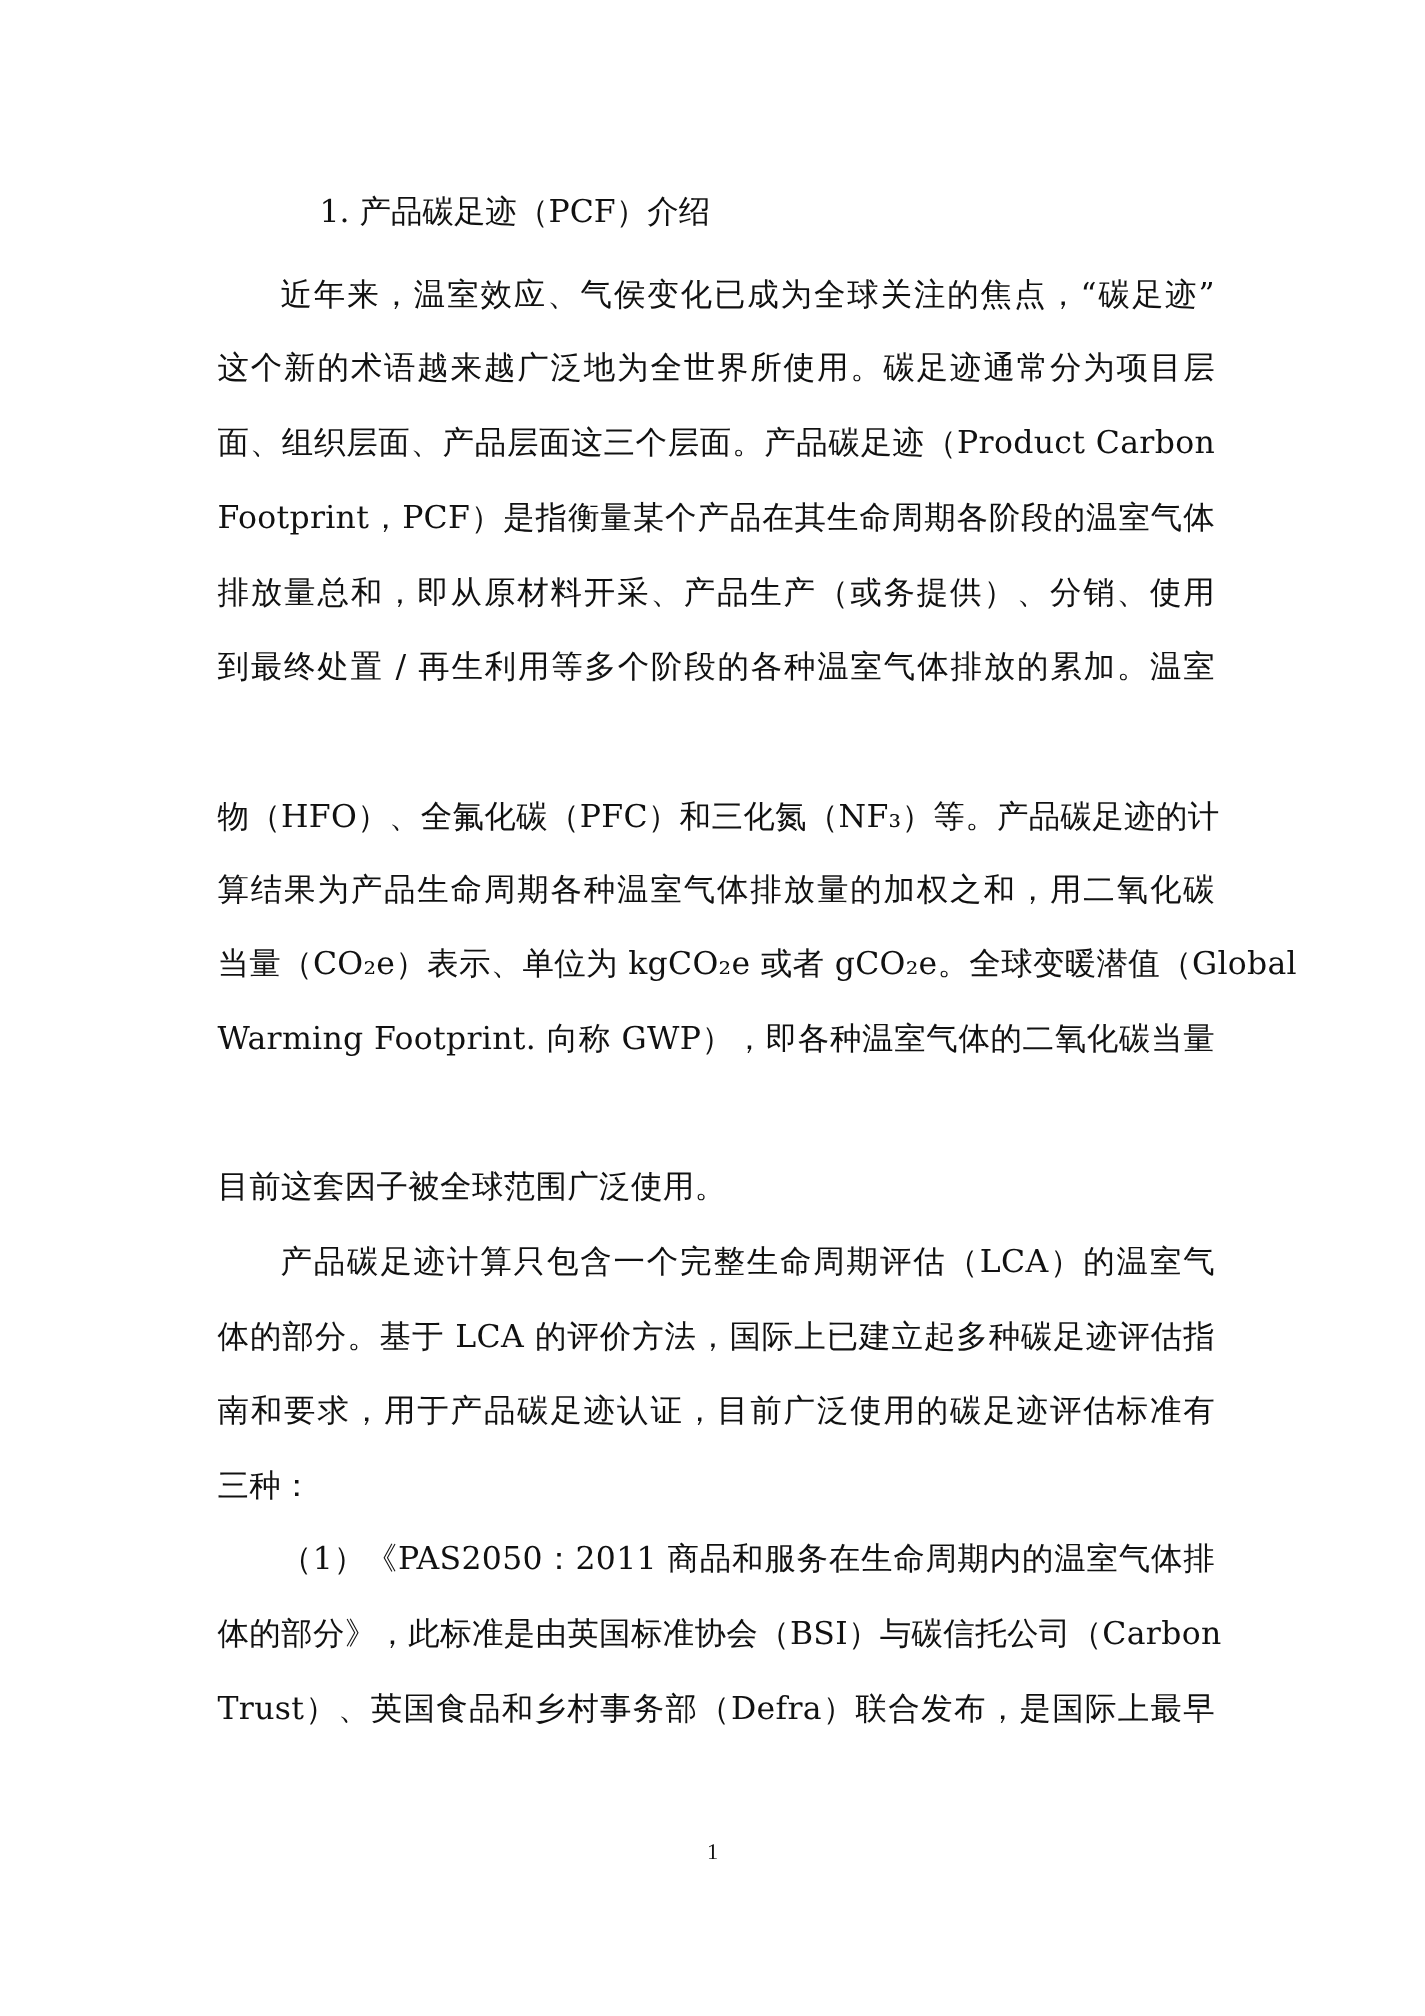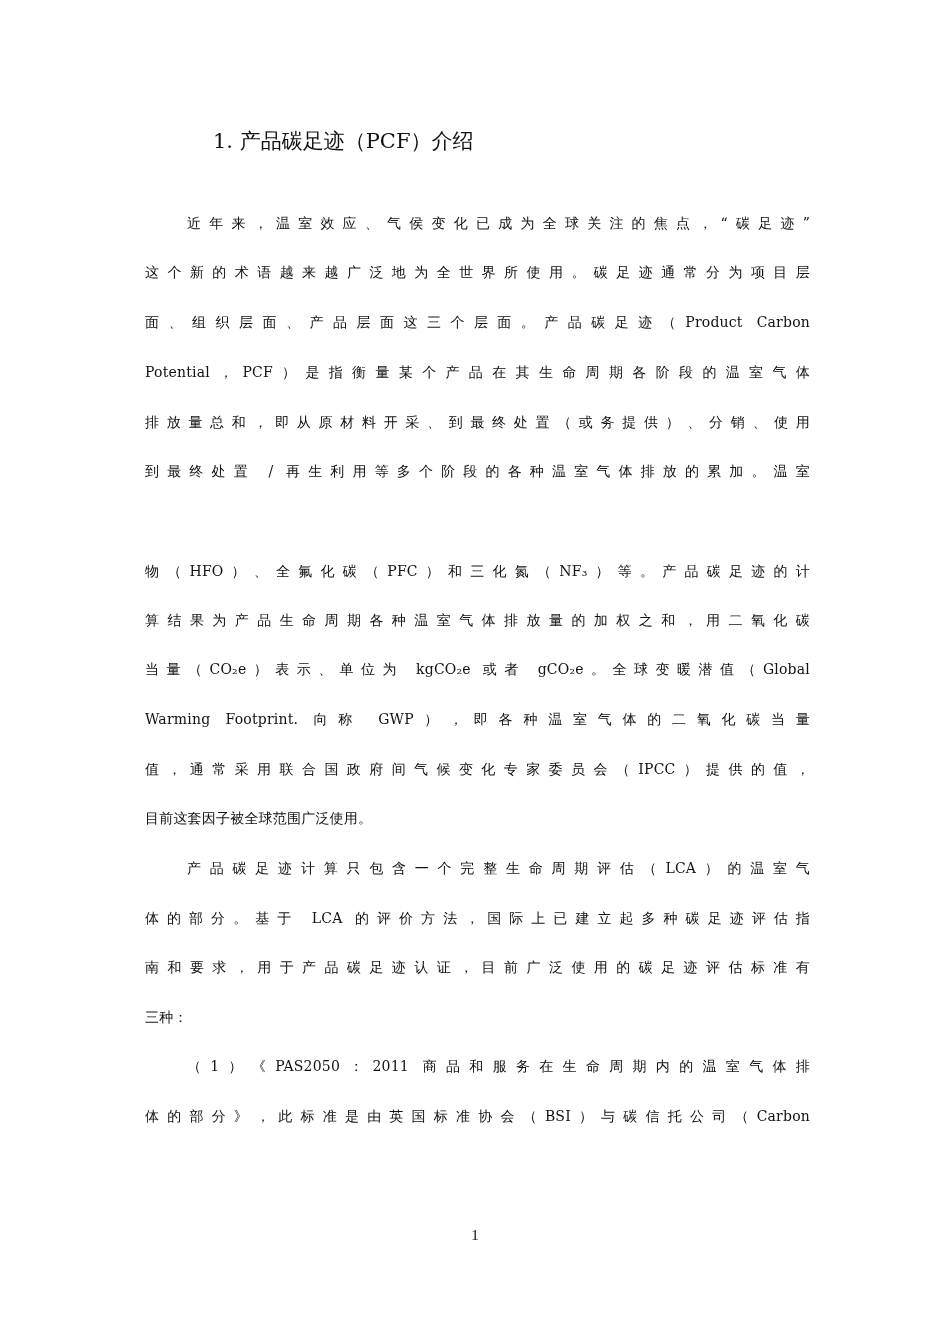--- a/index.html
+++ b/index.html
@@ -1,47 +1,47 @@
 <!DOCTYPE html>
 <html><head>
 <meta charset="utf-8">
 <style>
   html, body { margin: 0; padding: 0; background: #ffffff; }
   body { width: 950px; height: 1344px; position: relative; overflow: hidden;
          font-family: "DejaVu Serif", "Liberation Serif", serif; color: #111; }
   .page { position: absolute; left: 0; top: 0; width: 950px; height: 1344px; }
-  .line { position: absolute; left: 145px; width: 665px; font-size: 14px;
+  .line { position: absolute; left: 145px; width: 665px; font-size: 21px;
           line-height: 30px; white-space: nowrap; text-align: justify;
-          text-align-last: justify; letter-spacing: 0.2px; margin-top: 27px; }
+          text-align-last: justify; letter-spacing: 0.2px; }
   .line.last { text-align-last: left; }
   .line.indent { left: 187px; width: 623px; }
   .heading { position: absolute; left: 213px; top: 126px; font-size: 21px;
              line-height: 30px; font-weight: normal; white-space: nowrap; }
   .page-number { position: absolute; left: 0; width: 950px; top: 1227px;
                  text-align: center; font-size: 15px; font-family: "Liberation Serif", serif; }
 </style>
 </head>
 <body>
 
 <div class="page">
   <div class="heading">1. 产品碳足迹（PCF）介绍</div>
 
   <div class="line indent" style="top:181px">近年来，温室效应、气侯变化已成为全球关注的焦点，“碳足迹”</div>
   <div class="line" style="top:230px">这个新的术语越来越广泛地为全世界所使用。碳足迹通常分为项目层</div>
   <div class="line" style="top:280px">面、组织层面、产品层面这三个层面。产品碳足迹（Product Carbon</div>
-  <div class="line" style="top:330px">Potential，PCF）是指衡量某个产品在其生命周期各阶段的温室气体</div>
-  <div class="line" style="top:380px">排放量总和，即从原材料开采、到最终处置（或务提供）、分销、使用</div>
+  <div class="line" style="top:330px">Footprint，PCF）是指衡量某个产品在其生命周期各阶段的温室气体</div>
+  <div class="line" style="top:380px">排放量总和，即从原材料开采、产品生产（或务提供）、分销、使用</div>
   <div class="line" style="top:429px">到最终处置 / 再生利用等多个阶段的各种温室气体排放的累加。温室</div>
   <div class="line" style="top:529px">物（HFO）、全氟化碳（PFC）和三化氮（NF₃）等。产品碳足迹的计</div>
   <div class="line" style="top:578px">算结果为产品生命周期各种温室气体排放量的加权之和，用二氧化碳</div>
   <div class="line" style="top:627px">当量（CO₂e）表示、单位为 kgCO₂e 或者 gCO₂e。全球变暖潜值（Global</div>
   <div class="line" style="top:677px">Warming Footprint. 向称 GWP），即各种温室气体的二氧化碳当量</div>
-  <div class="line" style="top:727px">值，通常采用联合国政府间气候变化专家委员会（IPCC）提供的值，</div>
   <div class="line last" style="top:776px">目前这套因子被全球范围广泛使用。</div>
   <div class="line indent" style="top:826px">产品碳足迹计算只包含一个完整生命周期评估（LCA）的温室气</div>
   <div class="line" style="top:876px">体的部分。基于 LCA 的评价方法，国际上已建立起多种碳足迹评估指</div>
   <div class="line" style="top:925px">南和要求，用于产品碳足迹认证，目前广泛使用的碳足迹评估标准有</div>
   <div class="line last" style="top:975px">三种：</div>
   <div class="line indent" style="top:1024px">（1）《PAS2050：2011 商品和服务在生命周期内的温室气体排</div>
   <div class="line" style="top:1074px">体的部分》，此标准是由英国标准协会（BSI）与碳信托公司（Carbon</div>
+  <div class="line" style="top:1124px">Trust）、英国食品和乡村事务部（Defra）联合发布，是国际上最早</div>
 
   <div class="page-number">1</div>
 </div>
 
 </body></html>

